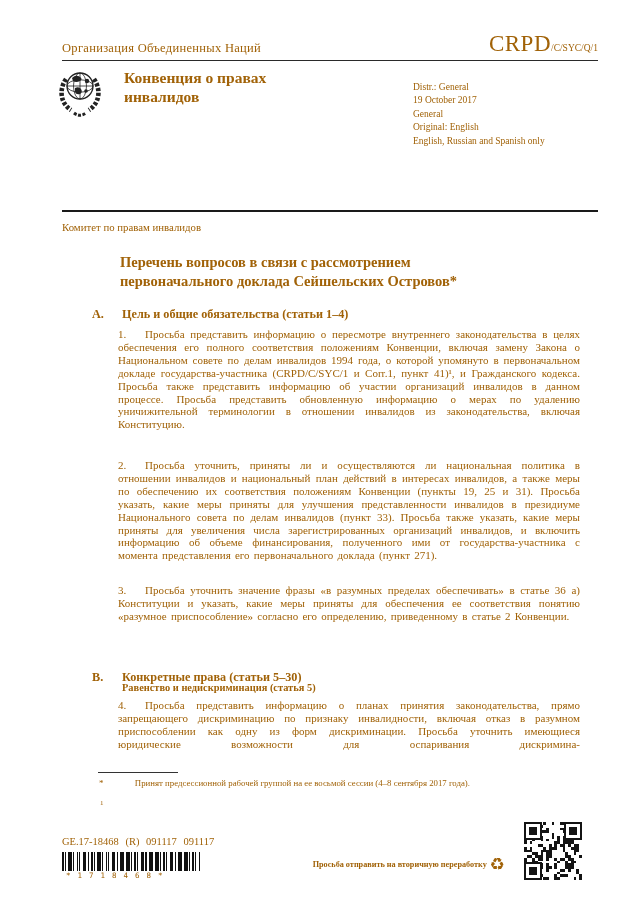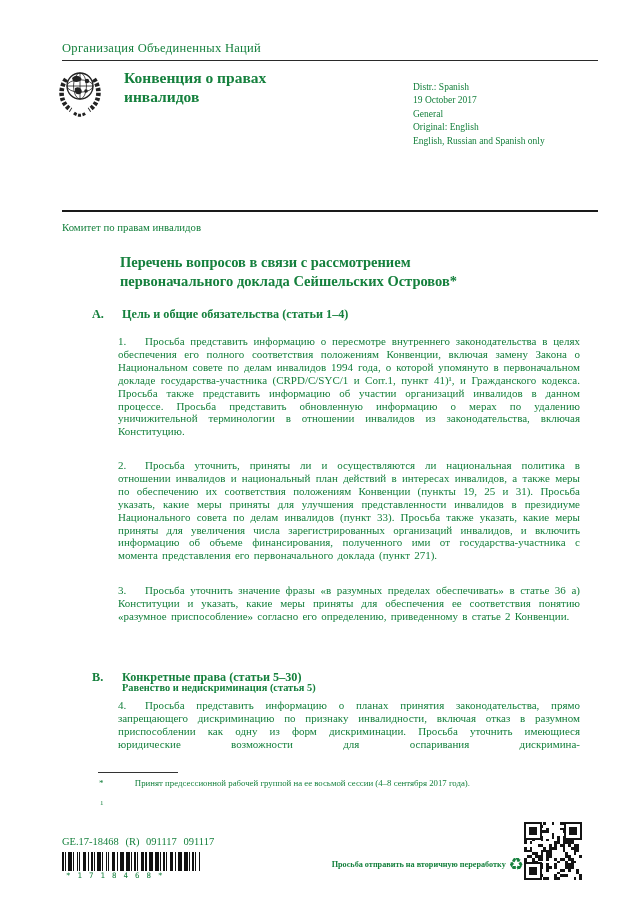--- a/index.html
+++ b/index.html
@@ -1,19 +1,19 @@
 <!DOCTYPE html>
 <html lang="ru"><head>
 <meta charset="utf-8">
 <style>
   * { margin:0; padding:0; box-sizing:border-box; }
   html,body { background:#888; }
   #page {
     position:relative; width:640px; height:905px; margin:0 auto;
-    background:#ffffff; color:#15803d; overflow:hidden;
+    background:#ffffff; color:#a16207; overflow:hidden;
     font-family:"Liberation Serif","DejaVu Serif",serif;
   }
   .abs { position:absolute; }
   
   #org-name { left:62px; top:41px; font-size:12.5px; letter-spacing:.3px; }
   #doc-symbol { top:31px; right:42px; display:flex; align-items:baseline; }
   #doc-symbol .big { font-size:23px; letter-spacing:.5px; }
   #doc-symbol .small { font-size:9.5px; }
   #rule-thin { left:62px; top:60px; width:536px; height:1px; background:#2a2a2a; }
   #emblem { left:57px; top:64px; }
@@ -27,21 +27,21 @@
   .section-head .letter { display:inline-block; width:30px; }
   #section-a { top:307px; }
   #section-b { top:670px; }
   #subhead-equality { left:122px; top:682px; font-size:10.4px; font-weight:bold; }
   
   .para {
     left:92px; width:488px; padding-left:26px;
     font-size:11px; line-height:12.9px; text-align:justify; word-spacing:1.5px;
   }
   .para .pnum { display:inline-block; width:27px; }
-  #para-1 { top:335px; } #para-2 { top:459px; } #para-3 { top:584px; }
+  #para-1 { top:328px; } #para-2 { top:459px; } #para-3 { top:584px; }
   #para-4 { top:699px; text-align-last:justify; }
   
   #fn-rule { left:98px; top:772px; width:80px; height:1.4px; background:#333; }
   .fn-marker { font-size:9px; }
   #fn-star-marker { left:99px; top:778px; }
   #fn-one-marker { left:100px; top:799px; font-size:7px; }
   .fn-text { left:118px; font-size:8.8px; line-height:11.8px; text-align:right; }
   #fn-star-text { top:778px; width:352px; }
   #fn-one-text { top:801px; width:402px; }
   
@@ -50,41 +50,45 @@
   #barcode .bars {
     height:19px;
     background:repeating-linear-gradient(90deg,
       #111 0 1.5px,#fff 1.5px 2.5px,#111 2.5px 3.5px,#fff 3.5px 6px,
       #111 6px 9.5px,#fff 9.5px 11px,#111 11px 12px,#fff 12px 14.5px);
   }
   #barcode .label {
     font-family:"DejaVu Sans Mono",monospace; font-size:7.5px;
     letter-spacing:7px; padding-left:4px; white-space:nowrap;
   }
-  #recycle { top:856px; left:302px; width:222px; display:flex; align-items:center;
+  #recycle { top:856px; left:283px; width:222px; display:flex; align-items:center;
     justify-content:flex-end; gap:3px; }
   #recycle .txt { font-size:8.2px; font-weight:bold; text-align:right; line-height:9px; }
   #recycle .glyph { font-size:17px; line-height:17px;
     font-family:"DejaVu Sans","Liberation Sans",sans-serif; }
   
   #qr { left:524px; top:822px; width:58px; height:58px; background:#fff; }
   #qr .qr-modules { position:absolute; inset:0; display:grid;
     grid-template-columns:repeat(21,1fr); grid-template-rows:repeat(21,1fr); }
   #qr .qr-modules div.on { background:#141414; }
   #qr .finder { position:absolute; width:18px; height:18px; background:#fff;
     border:2.5px solid #141414; display:flex; }
   #qr .finder::after { content:""; width:8px; height:8px; background:#141414; margin:auto; }
   #qr .f-tl { left:0; top:0; } #qr .f-tr { right:0; top:0; } #qr .f-bl { left:0; bottom:0; }
 </style>
 </head>
 <body>
 
 <div id="page">
 
   <div class="abs" id="org-name">Организация Объединенных Наций</div>
+  <div class="abs" id="doc-symbol">
+    <span class="big">CRPD</span>
+      <span class="small">/C/SYC/Q/1</span>
+  </div>
   <div class="abs" id="rule-thin"></div>
 
   <div class="abs" id="emblem">
     <svg width="46" height="56" viewBox="0 0 46 56">
       <path d="M9,15 C2,25 3,39 14,46" fill="none" stroke="#222" stroke-width="4.6" stroke-dasharray="3.2 1.7"></path>
       <path d="M37,15 C44,25 43,39 32,46" fill="none" stroke="#222" stroke-width="4.6" stroke-dasharray="3.2 1.7"></path>
       <path d="M17,49 C21,52 25,52 29,49" fill="none" stroke="#222" stroke-width="3" stroke-dasharray="3 1.5"></path>
       <circle cx="23" cy="22" r="13" fill="#fff" stroke="#222" stroke-width="1.3"></circle>
       <line x1="10" y1="22" x2="36" y2="22" stroke="#222" stroke-width=".8"></line>
       <line x1="23" y1="9" x2="23" y2="35" stroke="#222" stroke-width=".8"></line>
@@ -92,21 +96,21 @@
       <ellipse cx="23" cy="22" rx="13" ry="6.2" fill="none" stroke="#222" stroke-width=".8"></ellipse>
       <path d="M15,14 q4,-4 8,-1 q3,2 0,4 q-4,2 -7,0 z" fill="#222"></path>
       <path d="M18,24 q4,-2 6,1 q2,3 -1,5 q-4,1 -5,-2 z" fill="#222"></path>
       <circle cx="30" cy="17" r="2.2" fill="#222"></circle>
       <circle cx="29" cy="27" r="1.8" fill="#222"></circle>
     </svg>
   </div>
   <div class="abs" id="conv-title">Конвенция о правах инвалидов</div>
 
   <div class="abs" id="distr">
-    <div>Distr.: Spanish</div>
+    <div>Distr.: General</div>
     <div>19 October 2017</div>
     <div>General</div>
     <div>Original: English</div>
     <div>English, Russian and Spanish only</div>
   </div>
 
   <div class="abs" id="rule-thick"></div>
 
   <div class="abs" id="committee">Комитет по правам инвалидов</div>
   <div class="abs" id="doc-title">Перечень вопросов в связи с рассмотрением первоначального доклада Сейшельских Островов*</div>

